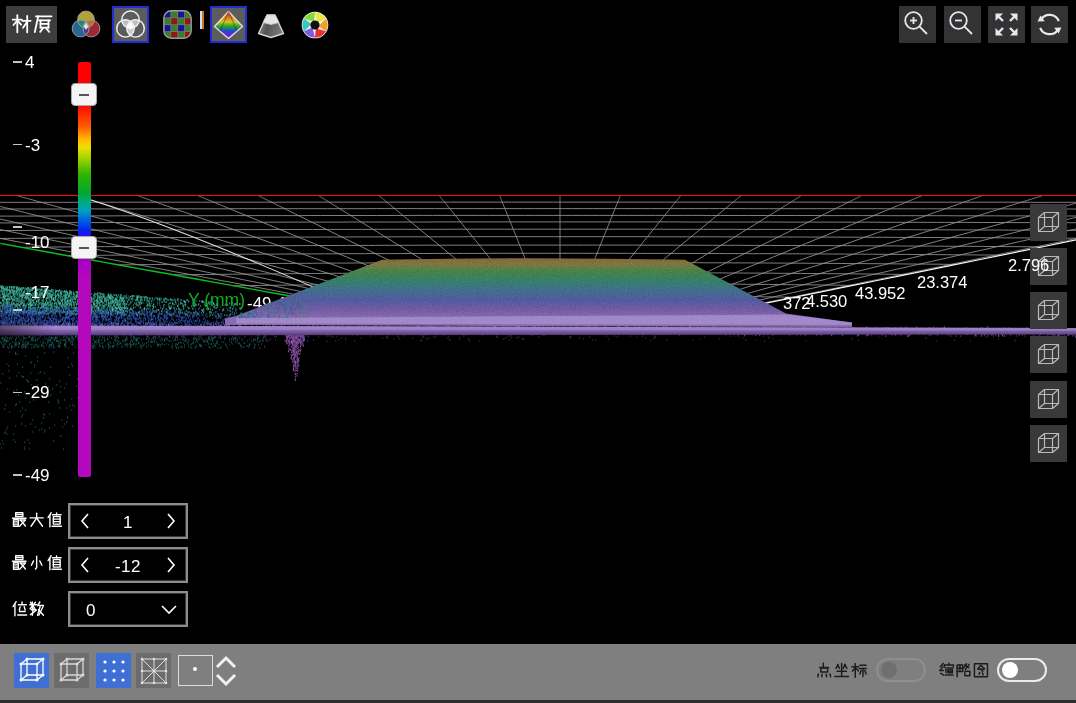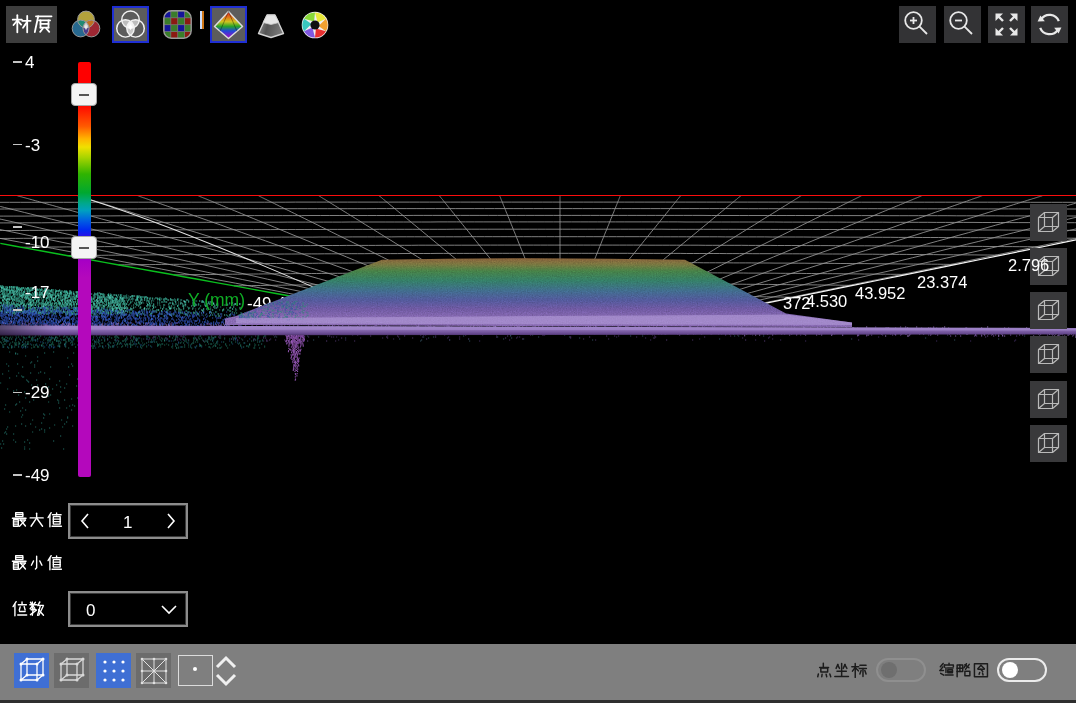--- a/index.html
+++ b/index.html
@@ -558,20 +558,29 @@
     </svg>
 <div class="spin" style="top:503px">
       <div class="val">1</div>
  <svg class="chv" viewBox="0 0 116 32">
         <g stroke="#fff" stroke-width="1.6" fill="none">
  <path d="M18,9 L12,16 L18,23"></path>
           <path d="M98,9 L104,16 L98,23"></path>
         </g>
       </svg>
     </div>
+<div class="spin" style="top:547px">
+      <div class="val">-12</div>
+ <svg class="chv" viewBox="0 0 116 32">
+        <g stroke="#fff" stroke-width="1.6" fill="none">
+ <path d="M18,9 L12,16 L18,23"></path>
+          <path d="M98,9 L104,16 L98,23"></path>
+        </g>
+      </svg>
+    </div>
 <div class="spin" style="top:591px">
       <div class="val" style="text-align:left;left:16px;width:auto">0</div>
  <svg class="chv" viewBox="0 0 116 32">
         <g stroke="#fff" stroke-width="1.6" fill="none">
  <path d="M92,13 L99,20 L106,13"></path>
         </g>
       </svg>
     </div>
 <div id="bottombar">
  <div class="bbtn blue" style="left:14px">

